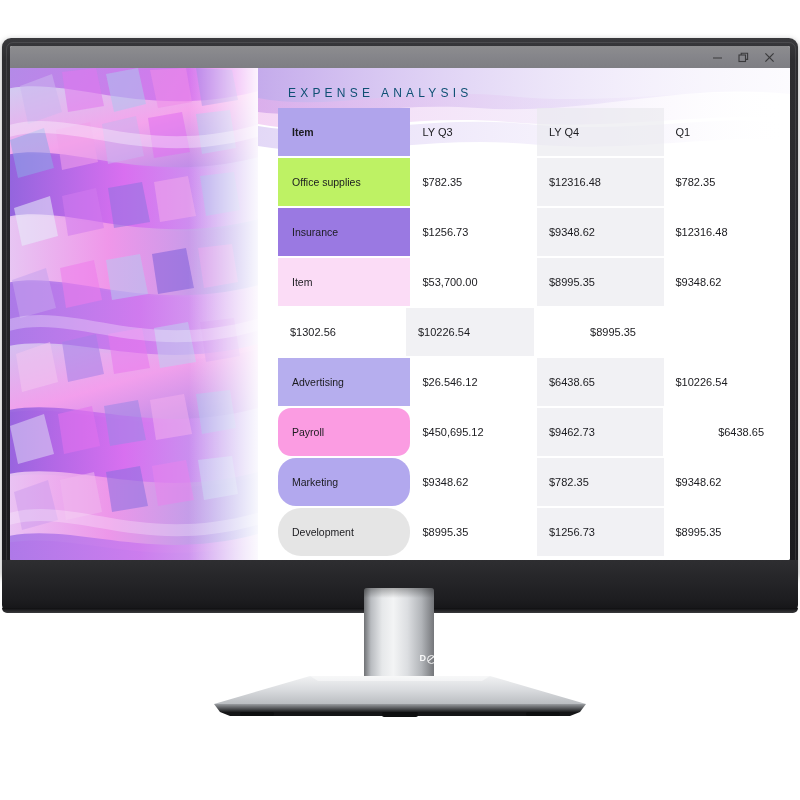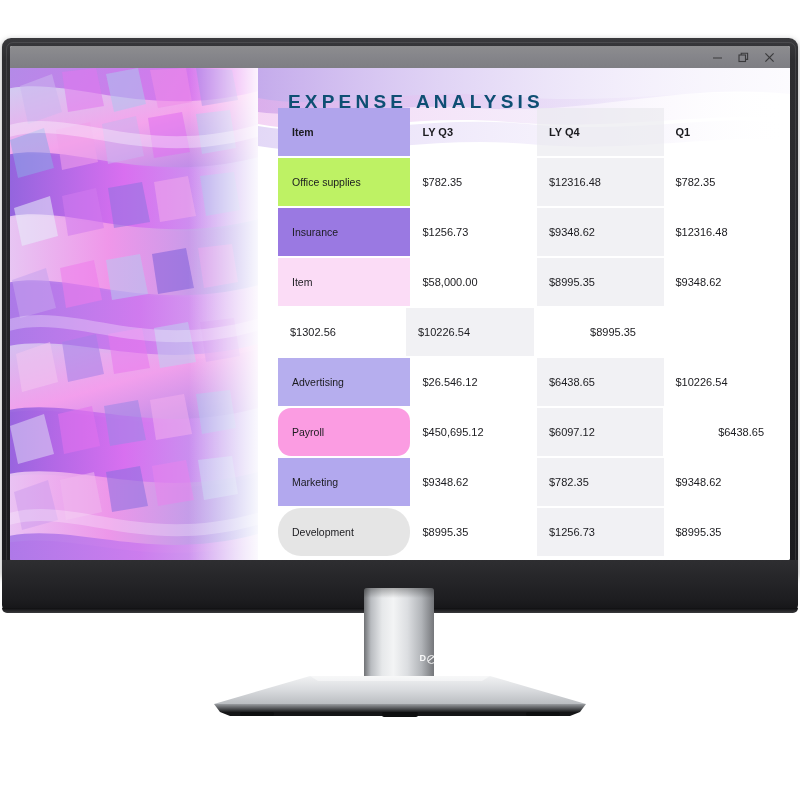--- a/index.html
+++ b/index.html
@@ -67,21 +67,21 @@
     position:absolute;left:248px;top:22px;width:532px;height:492px;
     background:#ffffff;overflow:hidden;
   }
   .content-wave{
     position:absolute;left:0;top:0;width:100%;height:120px;
     pointer-events:none;
   }
 
   .title{
     position:absolute;left:30px;top:10px;
-    font-size:19px;font-weight:bold;letter-spacing:4.2px;
+    font-size:12px;font-weight:normal;letter-spacing:4.2px;
     color:#0e4f73;white-space:nowrap;z-index:3;
   }
 
   
   .table{
     position:absolute;left:20px;top:40px;width:512px;z-index:3;
   }
   .trow{
     display:flex;align-items:stretch;height:48px;margin-bottom:2px;
   }
@@ -89,21 +89,21 @@
     width:134px;display:flex;align-items:center;
     padding-left:14px;box-sizing:border-box;
     font-size:10.5px;color:#1b1b1f;
   }
   .c-item.hdr{font-weight:bold;}
   .c-val{
     width:128px;display:flex;align-items:center;
     padding-left:12px;box-sizing:border-box;
     font-size:11px;color:#1b1b1f;
   }
-  .c-val.hdr{font-weight:bold;text-align:center;}
+  .c-val.hdr{font-weight:normal;text-align:center;}
   .c-val.band{background:rgba(232,232,238,.62);}
   .c-val.ralign{justify-content:flex-end;padding-right:26px;padding-left:0;}
 
   
   .neck{
     position:absolute;left:364px;top:588px;width:70px;height:96px;
     background:linear-gradient(90deg,#6f7174 0%,#b9bcc0 10%,#e6e8ea 26%,#f3f4f5 42%,#dcdee1 62%,#b2b5b9 82%,#74767a 100%);
     border-radius:3px 3px 2px 2px;
   }
   .neck-top-shade{
@@ -284,43 +284,43 @@
               <div class="c-val">$782.35</div>
             </div>
             <div class="trow">
               <div class="c-item" style="background: rgb(154, 121, 226);">Insurance</div>
               <div class="c-val">$1256.73</div>
               <div class="c-val band">$9348.62</div>
               <div class="c-val">$12316.48</div>
             </div>
             <div class="trow">
               <div class="c-item" style="background: rgb(251, 220, 246);">Item</div>
-              <div class="c-val">$58,000.00</div>
+              <div class="c-val">$53,700.00</div>
               <div class="c-val band">$8995.35</div>
               <div class="c-val">$9348.62</div>
             </div>
             <div class="trow">
               <div class="c-val">$1302.56</div>
               <div class="c-val band">$10226.54</div>
               <div class="c-val ralign">$8995.35</div>
             </div>
             <div class="trow">
               <div class="c-item" style="background: rgb(182, 174, 238);">Advertising</div>
               <div class="c-val">$26.546.12</div>
               <div class="c-val band">$6438.65</div>
               <div class="c-val">$10226.54</div>
             </div>
             <div class="trow">
               <div class="c-item" style="background: rgb(251, 156, 226); border-radius: 13px;">Payroll</div>
               <div class="c-val">$450,695.12</div>
-              <div class="c-val band">$6097.12</div>
+              <div class="c-val band">$9462.73</div>
               <div class="c-val ralign">$6438.65</div>
             </div>
             <div class="trow">
-              <div class="c-item" style="background: rgb(178, 168, 238);">Marketing</div>
+              <div class="c-item" style="background: rgb(178, 168, 238); border-radius: 18px;">Marketing</div>
               <div class="c-val">$9348.62</div>
               <div class="c-val band">$782.35</div>
               <div class="c-val">$9348.62</div>
             </div>
             <div class="trow">
               <div class="c-item" style="background: #e5e5e5; border-radius: 23px;">Development</div>
               <div class="c-val">$8995.35</div>
               <div class="c-val band">$1256.73</div>
               <div class="c-val">$8995.35</div>
             </div>

